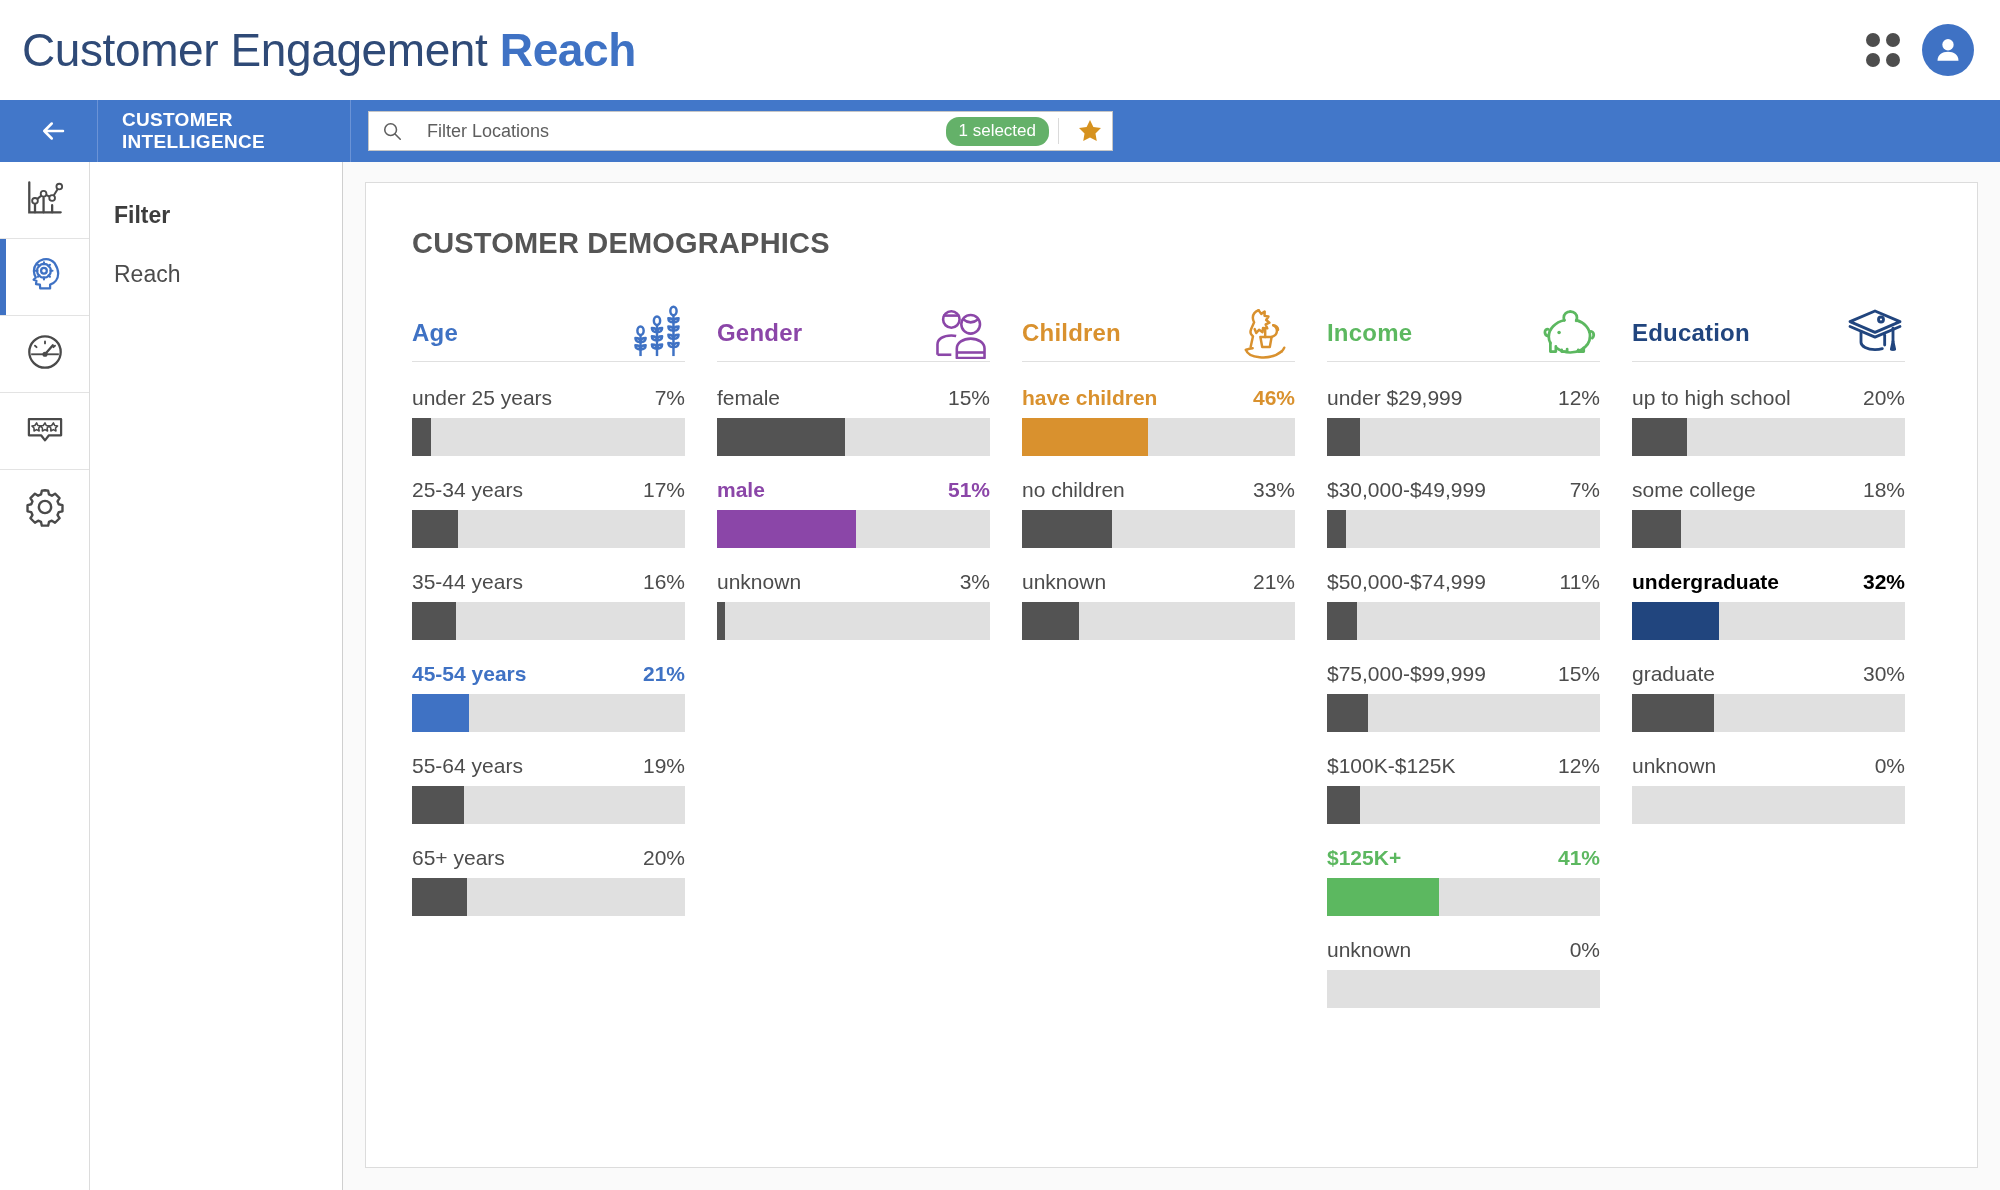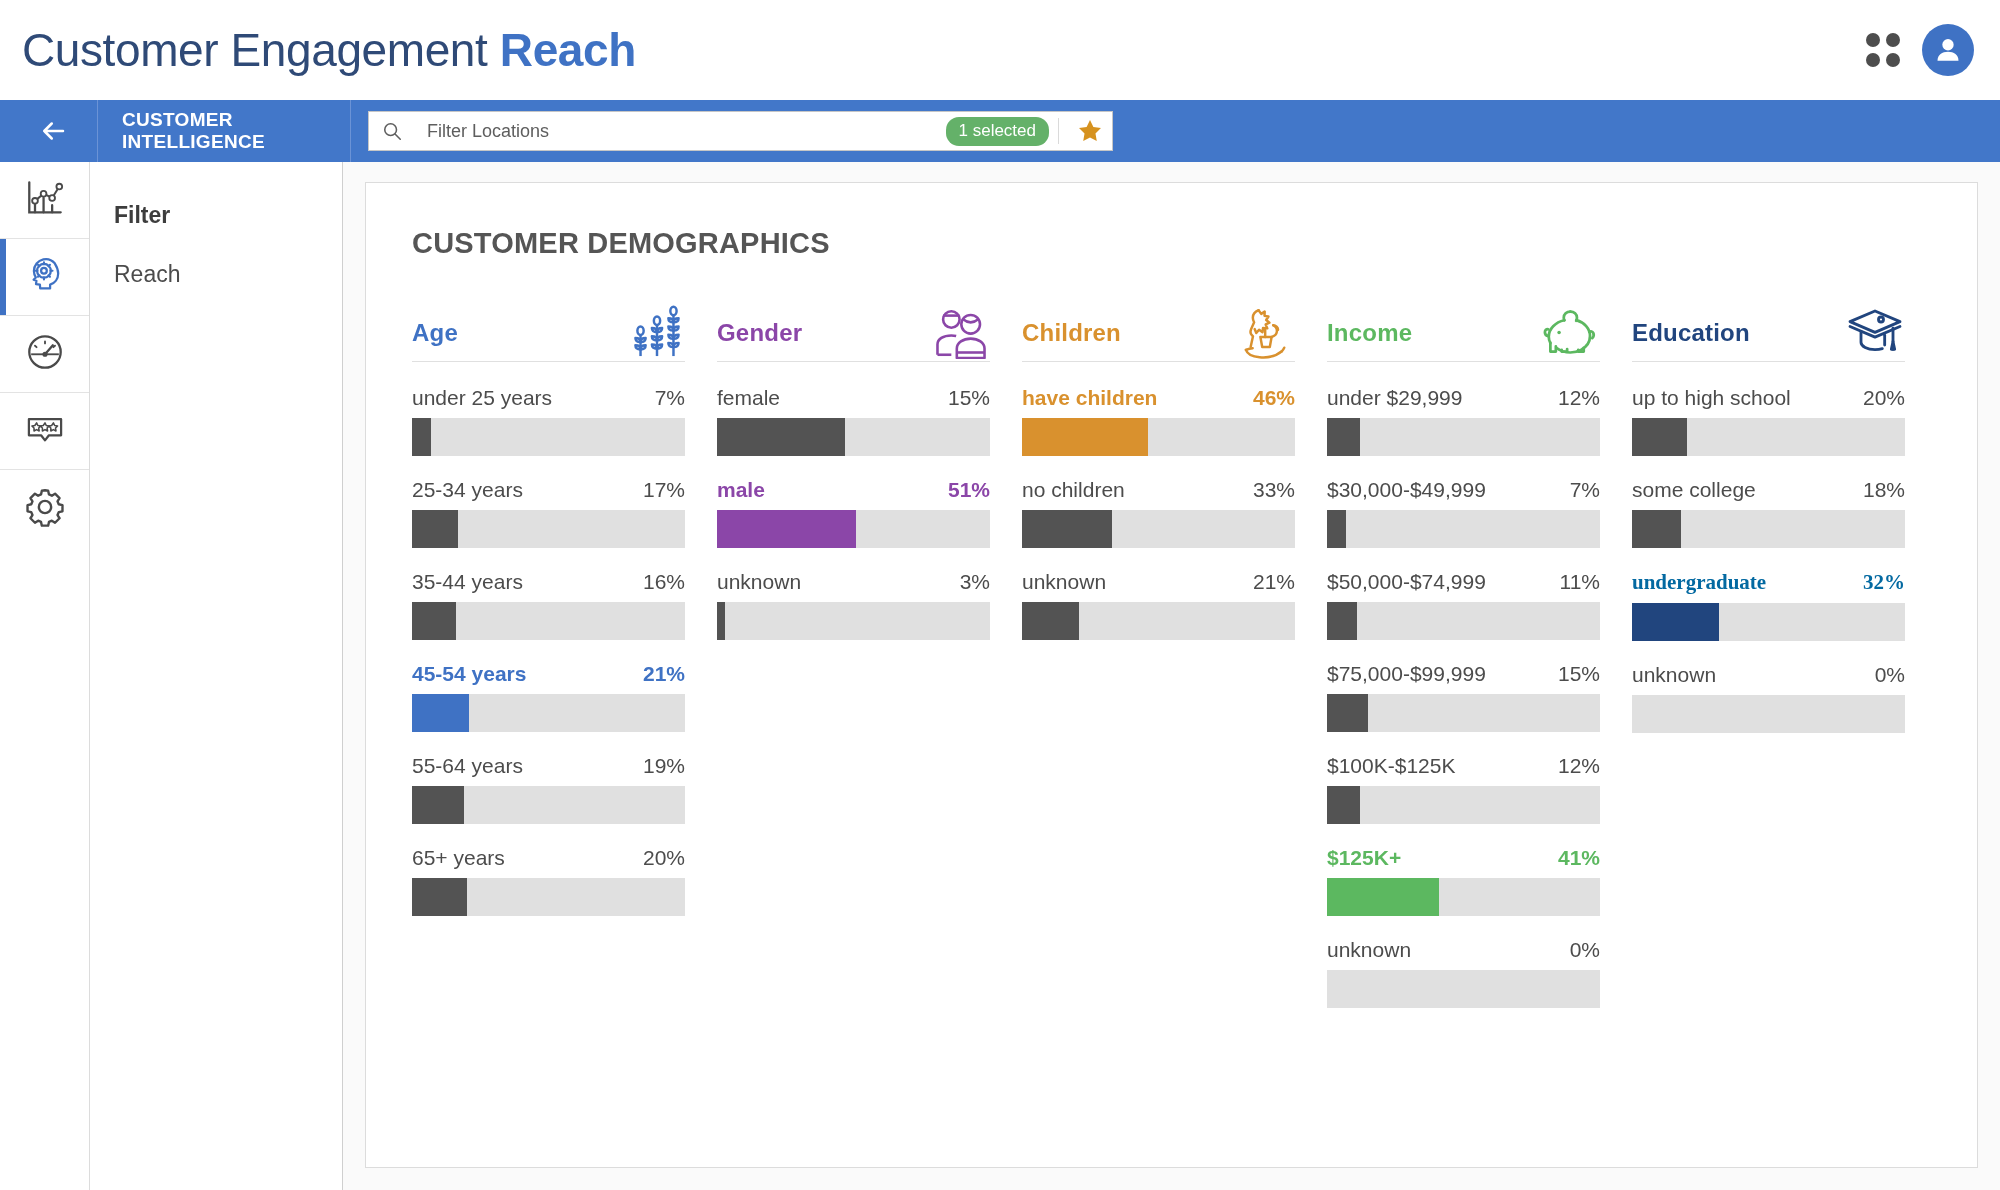--- a/index.html
+++ b/index.html
@@ -674,30 +674,39 @@
             <div class="metric">
               <div class="metric-row">
                 <span>some college</span>
                 <span>18%</span>
               </div>
               <div class="track">
                 <div class="fill" style="width: 18%;"></div>
               </div>
             </div>
             <div class="metric hl">
-              <div class="metric-row" style="color: #0369a1; font-family: Liberation Serif, serif;">
+              <div class="metric-row" style="color: #000000;">
                 <span>undergraduate</span>
                 <span>32%</span>
               </div>
               <div class="track">
                 <div class="fill" style="width: 32%; background: rgb(33, 69, 126);"></div>
               </div>
             </div>
             <div class="metric">
               <div class="metric-row">
+                <span>graduate</span>
+                <span>30%</span>
+              </div>
+              <div class="track">
+                <div class="fill" style="width: 30%;"></div>
+              </div>
+            </div>
+            <div class="metric">
+              <div class="metric-row">
                 <span>unknown</span>
                 <span>0%</span>
               </div>
               <div class="track">
                 <div class="fill" style="width: 0%;"></div>
               </div>
             </div>
           </div>
         </div>
     </div>

